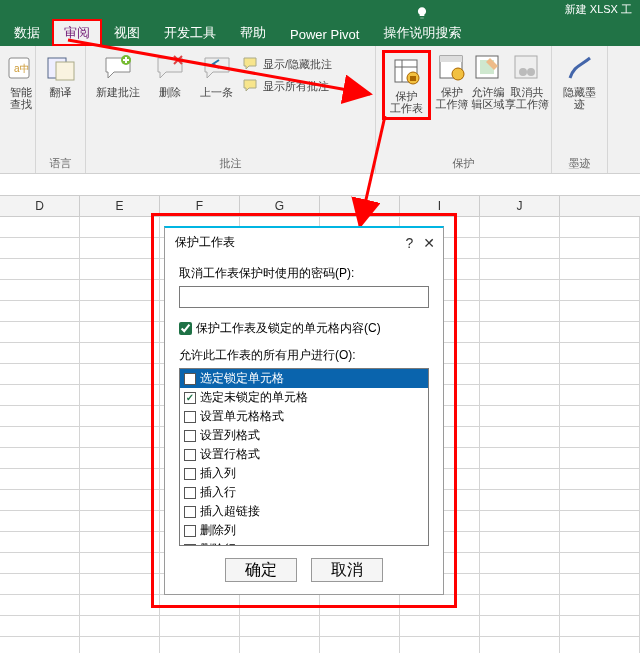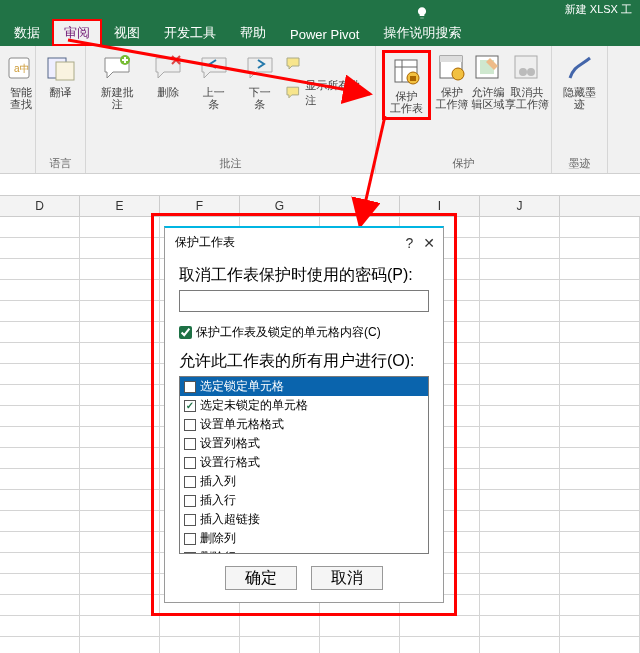--- a/index.html
+++ b/index.html
@@ -32,21 +32,21 @@
     .grid { position: relative; }
     .grid-row { display: flex; height: 21px; }
     .grid-cell { width: 80px; border-right: 1px solid #d4d4d4; border-bottom: 1px solid #d4d4d4; }
     
     .dialog-wrap { position: absolute; left: 151px; top: 213px; width: 306px; border: 3.5px solid #ff0000; padding: 10px; z-index: 20; }
     .dialog { background: #fff; border: 1px solid #9a9a9a; border-top: 2px solid #00b5e2; }
     .dlg-title { display: flex; justify-content: space-between; align-items: center; padding: 6px 8px 6px 10px; font-size: 12px; }
     .dlg-title .btns { display: flex; gap: 10px; }
     .dlg-title .btns span { cursor: pointer; font-family: Arial; font-size: 14px; color: #333; }
     .dlg-body { padding: 8px 14px 12px; }
-    .dlg-lbl { font-size: 16px; margin-bottom: 4px; color: #000; }
+    .dlg-lbl { font-size: 12px; margin-bottom: 4px; color: #000; }
     .dlg-input { width: 100%; height: 22px; border: 1px solid #7a7a7a; padding: 2px 4px; font-size: 12px; }
     .dlg-chk { display: flex; align-items: center; margin: 12px 0 10px; font-size: 12px; gap: 4px; }
     .dlg-chk input { accent-color: #1e7145; }
     .dlg-list { border: 1px solid #7a7a7a; height: 178px; overflow: hidden; font-size: 12px; }
     .dlg-list-item { display: flex; align-items: center; padding: 1px 4px; gap: 4px; }
     .dlg-list-item.sel { background: #0a64ad; color: #fff; }
     .dlg-btns { display: flex; justify-content: center; gap: 14px; margin-top: 12px; }
     .dlg-btn { width: 72px; height: 24px; border: 1px solid #999; background: #f5f5f5; font-size: 16px; cursor: pointer; }
     
     .arrow-svg { position: absolute; top: 36px; left: 40px; z-index: 15; pointer-events: none; }
@@ -117,32 +117,26 @@
           </svg>
         <span class="lbl">删除</span>
       </div>
       <div class="ribbon-btn big">
         <svg class="icon" viewBox="0 0 32 32">
             <path fill="#eee" stroke="#aaa" d="M4 6h24v14H12l-6 6V20H4z"></path>
             <path d="M18 16l-6-4 6-4" fill="none" stroke="#27a" stroke-width="2"></path>
           </svg>
         <span class="lbl">上一条</span>
       </div>
-      <div class="ribbon-btn big">
-        <svg class="icon" viewBox="0 0 32 32">
-            <path fill="#eee" stroke="#aaa" d="M4 6h24v14H12l-6 6V20H4z"></path>
-            <path d="M14 8l6 4-6 4" fill="none" stroke="#27a" stroke-width="2"></path>
-          </svg>
-        <span class="lbl">下一条</span>
-      </div>
       <div class="mini-toolbar">
         <div class="ribbon-small">
           <svg class="sicon" viewBox="0 0 16 16">
               <path fill="#f7e58c" stroke="#aa8" d="M1 2h12v8H6l-3 3V10H1z"></path>
             </svg>
+          <span>显示/隐藏批注</span>
         </div>
         <div class="ribbon-small">
           <svg class="sicon" viewBox="0 0 16 16">
               <path fill="#f7e58c" stroke="#aa8" d="M1 2h12v8H6l-3 3V10H1z"></path>
             </svg>
           <span>显示所有批注</span>
         </div>
       </div>
     </div>
     <div class="group-label">批注</div>

